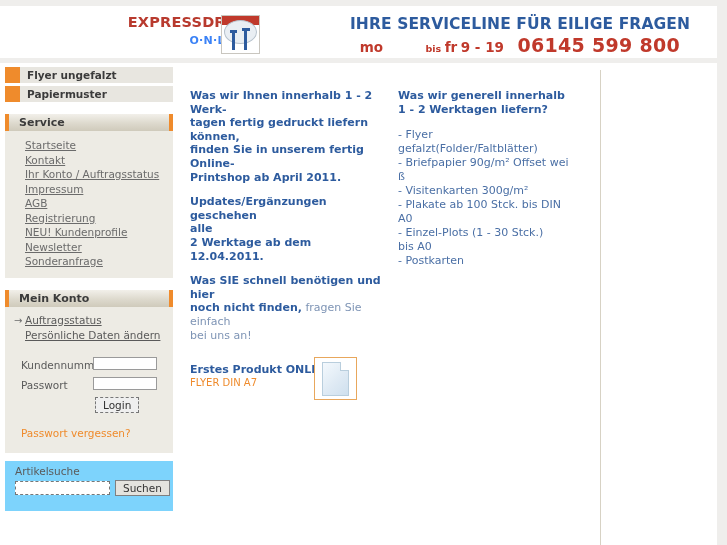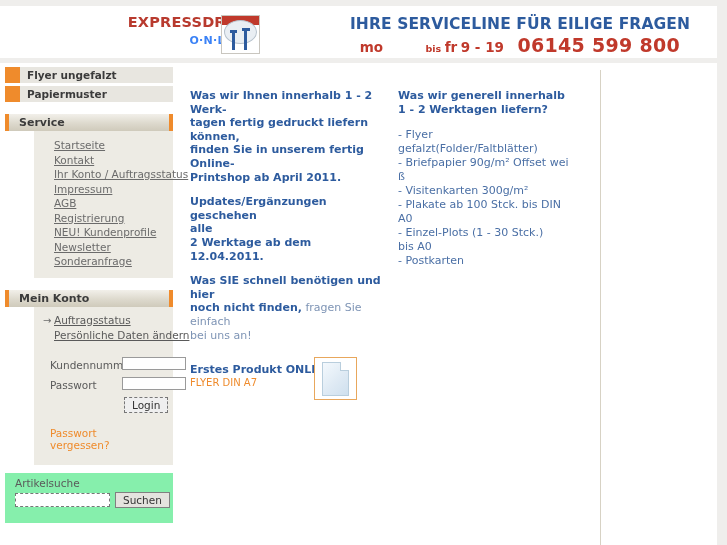--- a/index.html
+++ b/index.html
@@ -72,21 +72,21 @@
     background:linear-gradient(to bottom,#f2f0ea 0%,#ddd9cd 55%,#cfcabb 100%);
   }
   .sec-head .cap{position:absolute;top:0;width:4px;height:17px;background:#ef8b2c;}
   .sec-head .cap.l{left:0;}
   .sec-head .cap.r{right:0;}
   .sec-head .t{
     position:absolute;left:14px;top:2px;
     font-weight:bold;font-size:11px;color:#3b3b3b;
   }
 
-  .panel{background:#edebe4;padding:7px 15px 9px 0;margin-left:29px;}
+  .panel{background:#edebe4;padding:7px 15px 9px 0;}
   .nav-link{
     display:block;padding:0 0 0 20px;line-height:14.5px;
     font-size:10.5px;color:#6b6b6b;white-space:nowrap;
   }
 
   .acct-link{
     display:block;line-height:15px;font-size:10.5px;color:#5a5a5a;
     padding-left:20px;white-space:nowrap;position:relative;
   }
   .acct-link .arw{position:absolute;left:9px;top:0;color:#6b6b6b;font-size:10px;}
@@ -105,21 +105,21 @@
     position:absolute;left:90px;top:0;
     border:1px dashed #777;background:#efefef;
     font-family:"DejaVu Sans","Liberation Sans",sans-serif;
     font-size:10.5px;color:#333;padding:1px 7px;cursor:pointer;
   }
   .forgot{
     display:block;margin:12px 0 0 16px;font-size:10.5px;color:#ef8b2c;
     text-decoration:none;
   }
 
-  .search-panel{background:#86efac;margin-top:8px;padding:7px 0 9px 0;position:relative;height:34px;}
+  .search-panel{background:#7dd3fc;margin-top:8px;padding:7px 0 9px 0;position:relative;height:34px;}
   .search-panel .lab{position:absolute;left:10px;top:4px;font-size:10.5px;color:#5a5a5a;}
   .search-panel .inp{
     position:absolute;left:10px;top:20px;width:95px;height:14px;
     border:1px dashed #777;background:#fff;
     font-family:"DejaVu Sans","Liberation Sans",sans-serif;font-size:10px;
     padding:0 2px;box-sizing:border-box;
   }
   .search-panel .btn{
     position:absolute;left:110px;top:19px;
     border:1px solid #808080;background:#e4e3de;

